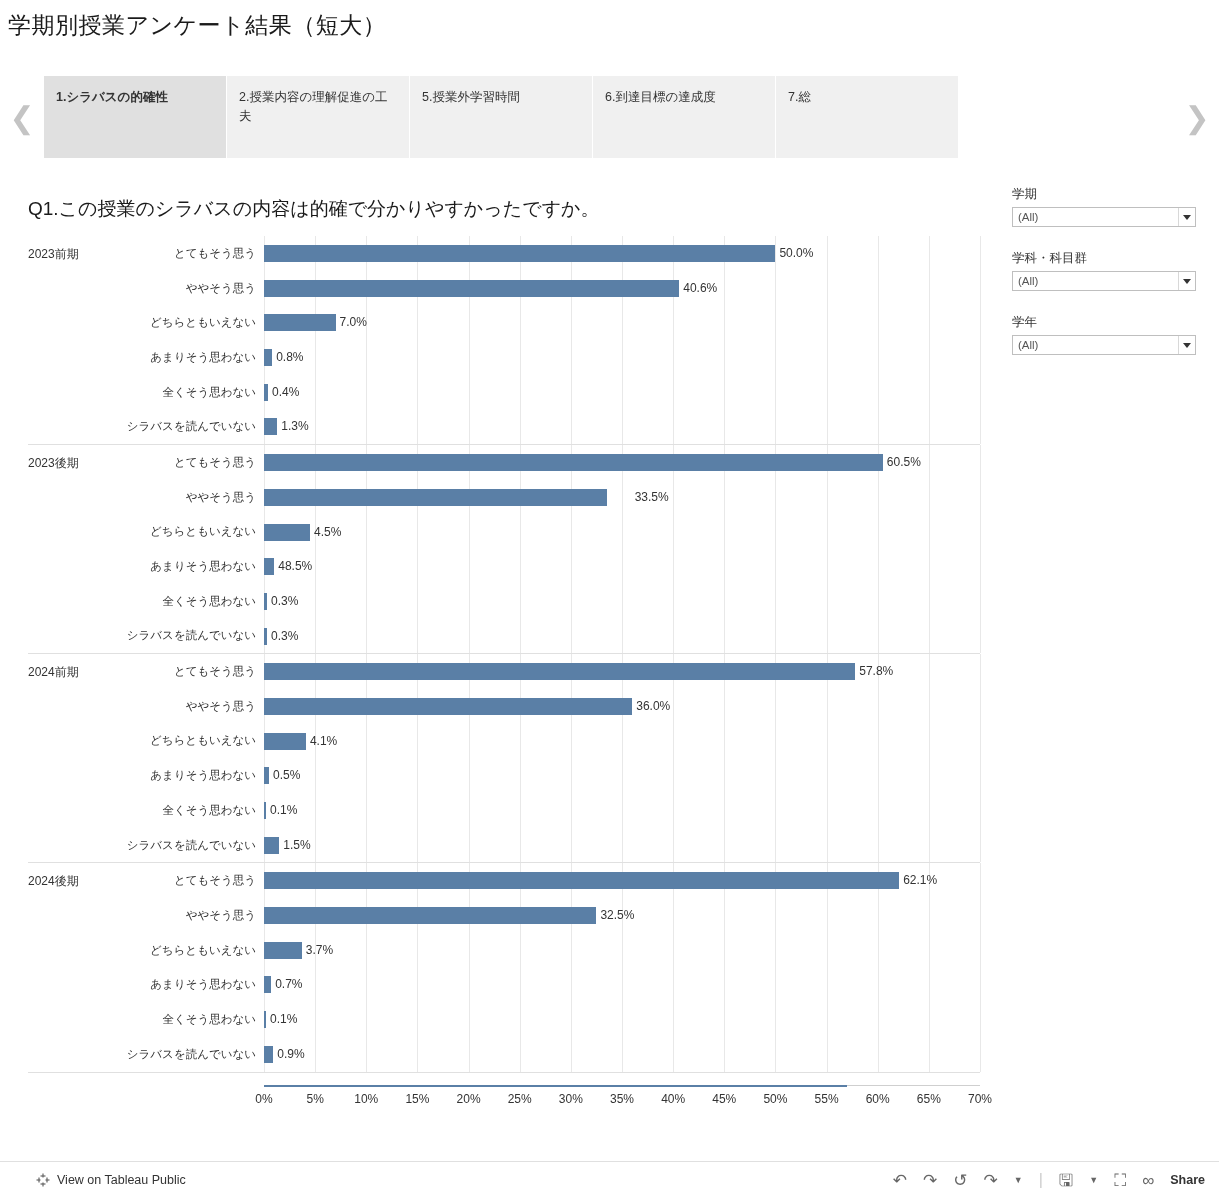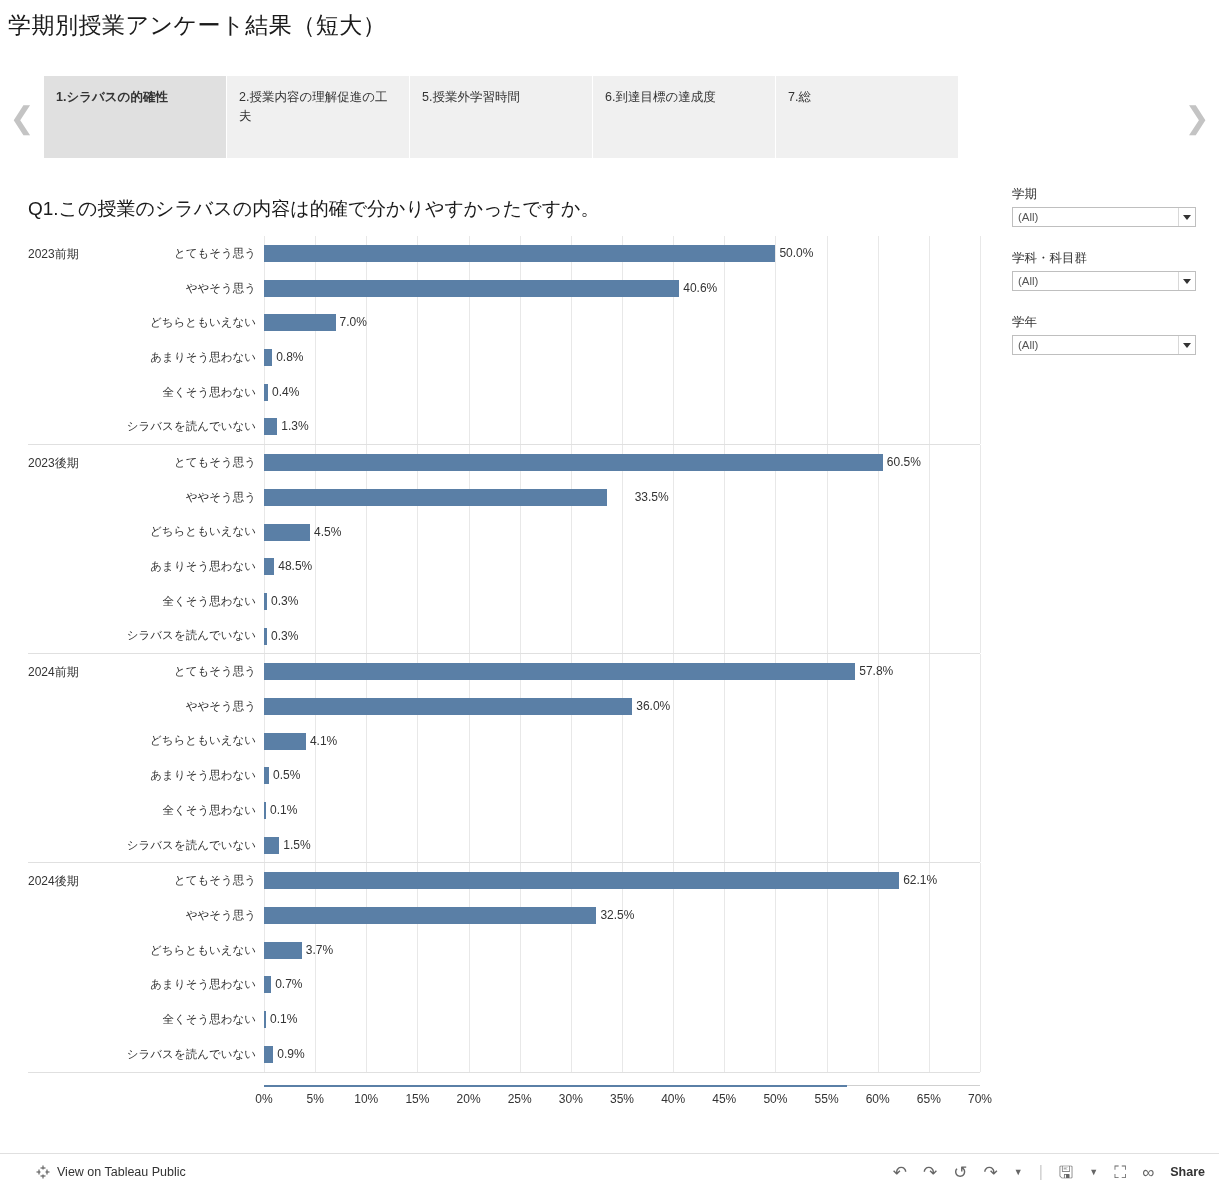--- a/index.html
+++ b/index.html
@@ -118,21 +118,21 @@
     display: flex; align-items: center; justify-content: center;
   }
   .caret-glyph {
     width: 0; height: 0;
     border-left: 4px solid transparent; border-right: 4px solid transparent;
     border-top: 5px solid #333;
   }
 
   
   .bottombar {
-    position: absolute; left: 0; bottom: 0; width: 1219px; height: 36px;
+    position: absolute; left: 0; bottom: 0; width: 1219px; height: 28px;
     border-top: 1px solid #e0e0e0; background: #fff;
   }
   .bb-left {
     position: absolute; left: 36px; top: 0; height: 36px;
     display: flex; align-items: center; gap: 7px;
     font-size: 12.5px; color: #333;
   }
   .bb-right {
     position: absolute; right: 14px; top: 0; height: 36px;
     display: flex; align-items: center; gap: 16px; color: #555;

